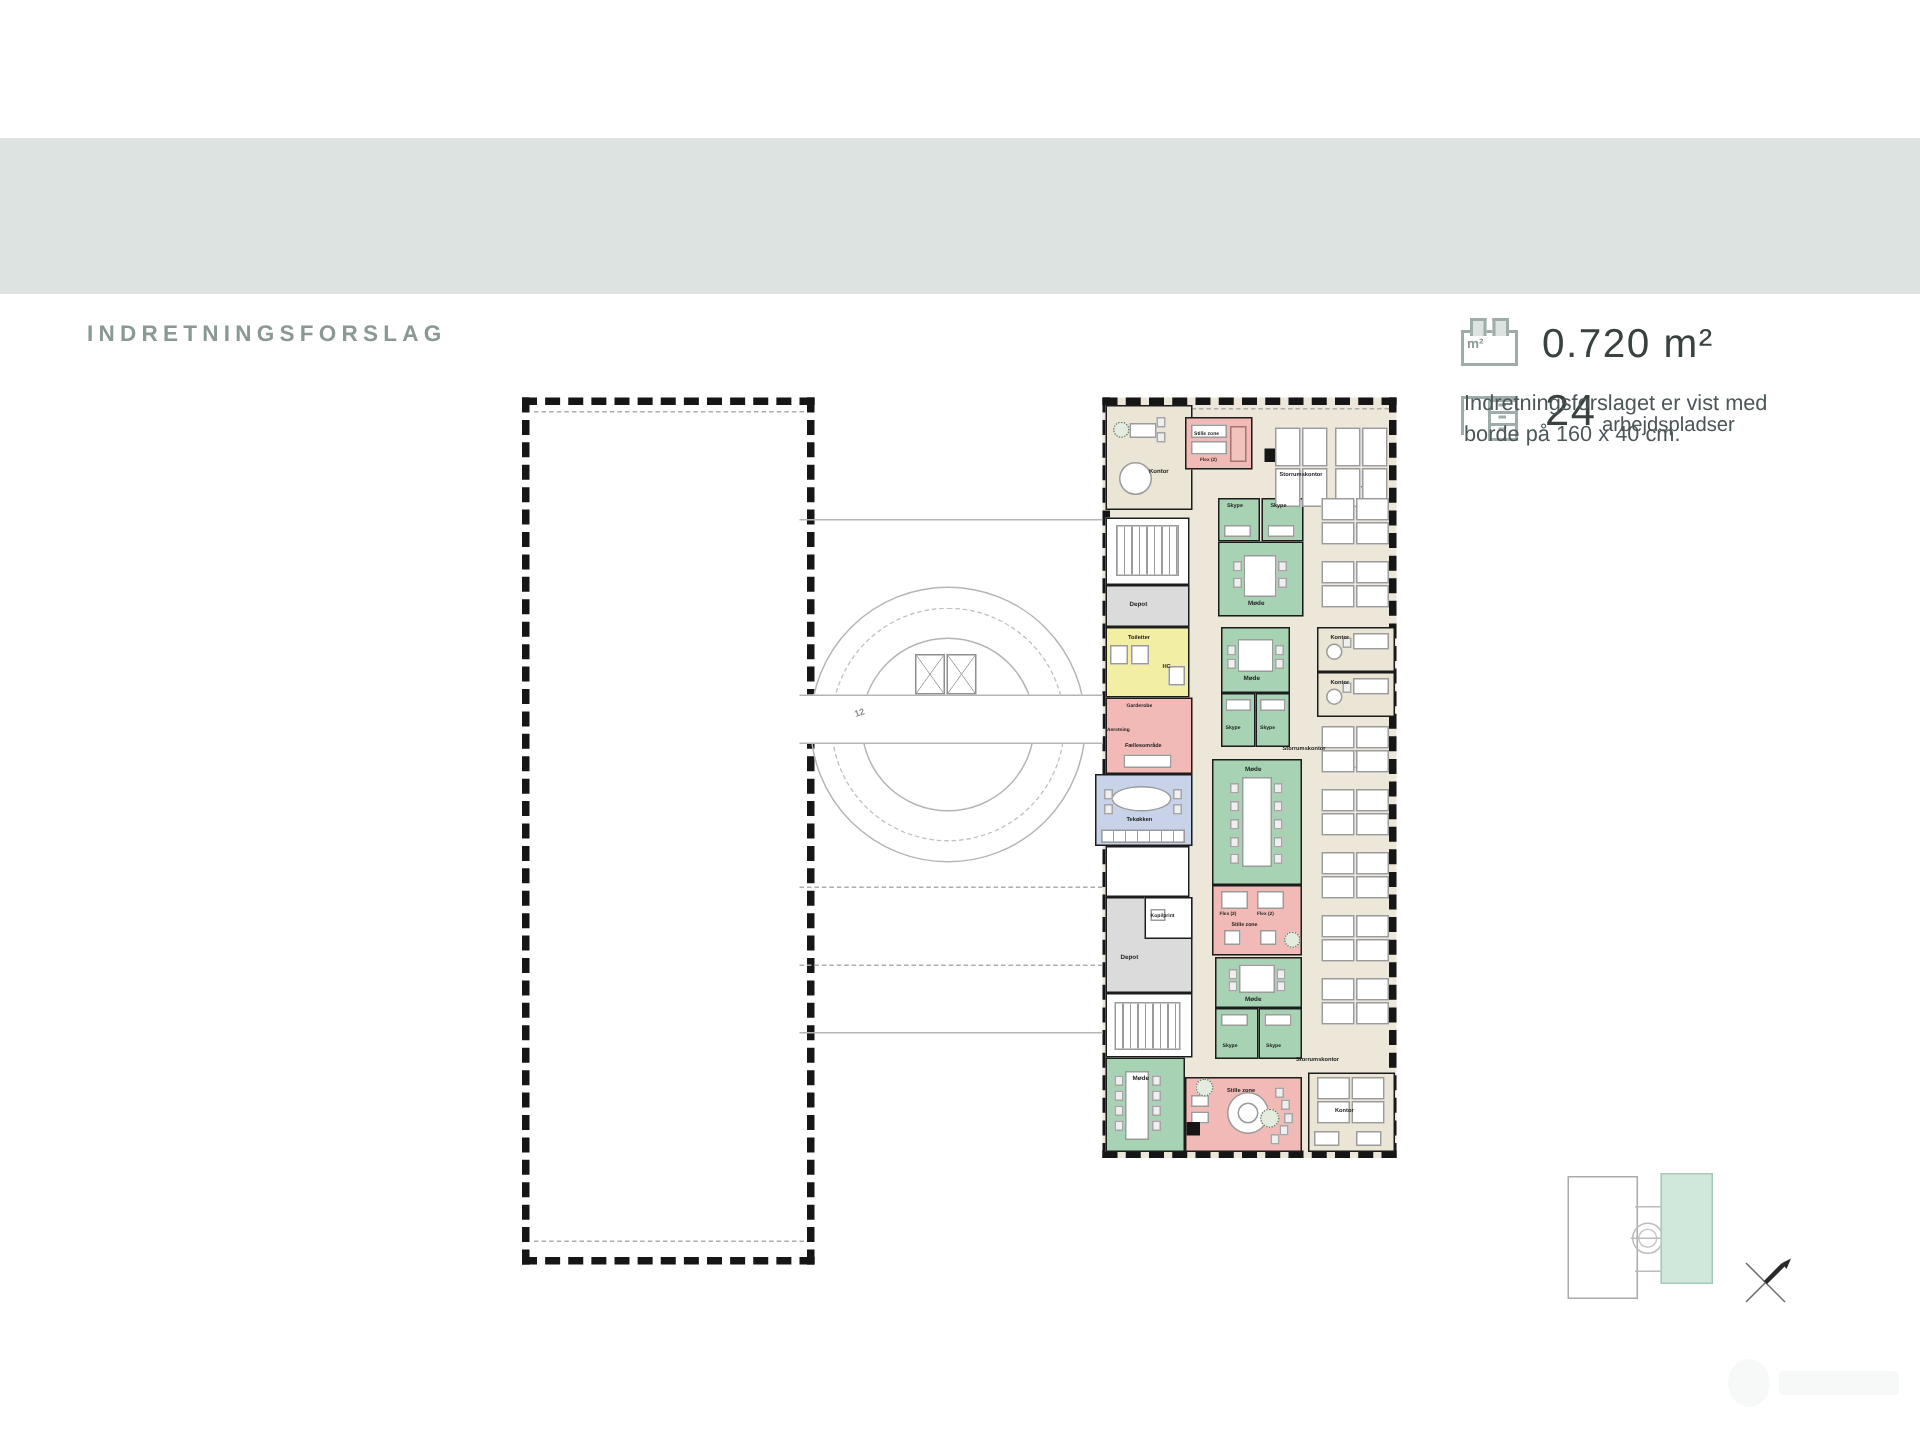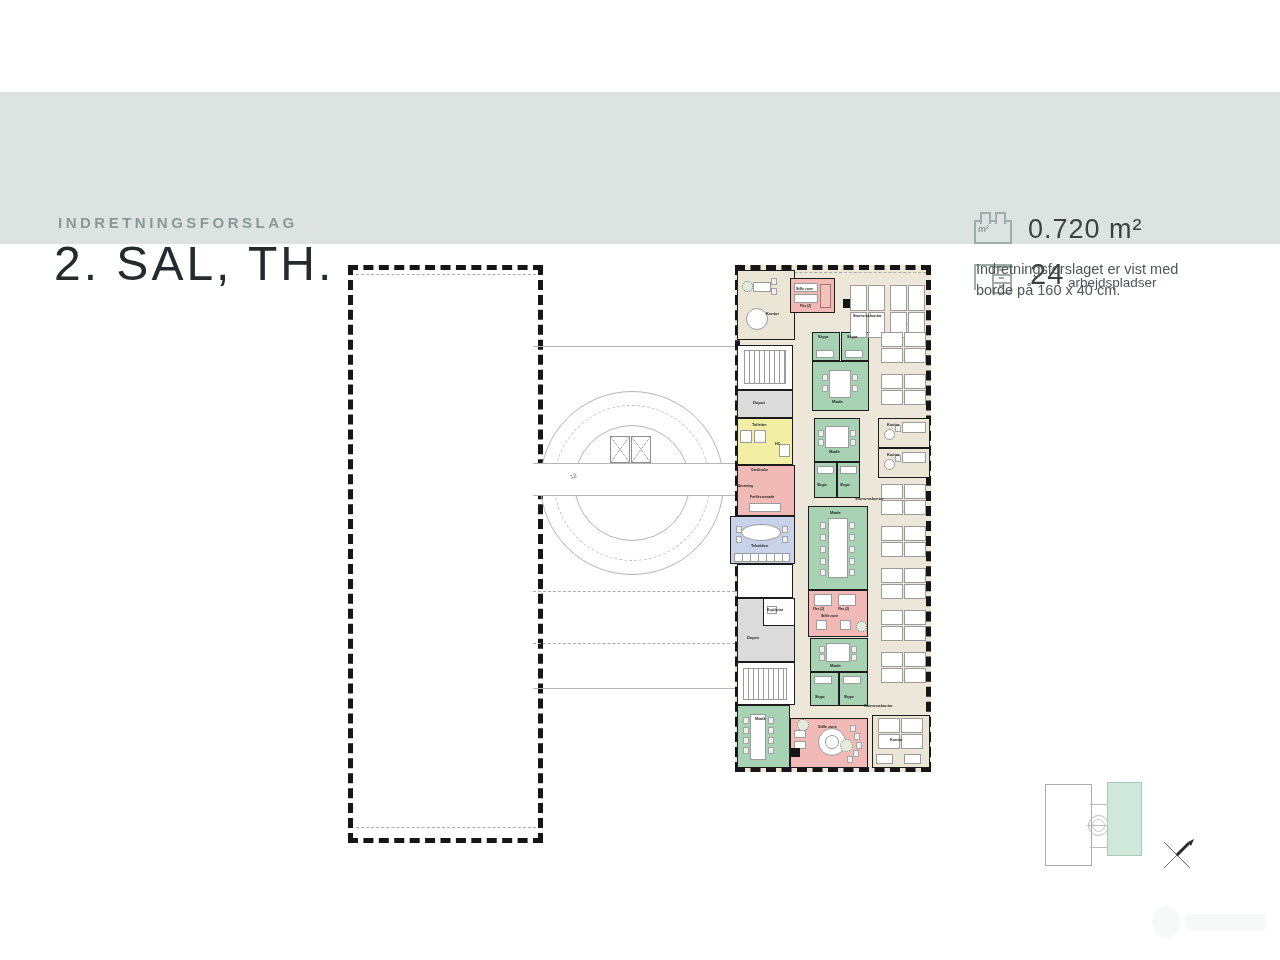--- a/index.html
+++ b/index.html
@@ -1,20 +1,20 @@
 <!DOCTYPE html>
 <html><head>
 <meta charset="utf-8">
 <style>
   html,body{margin:0;padding:0;}
   body{width:1280px;height:960px;position:relative;background:#ffffff;
        font-family:"Liberation Sans", sans-serif;overflow:hidden;}
 
   
-  #header-band{position:absolute;left:0;top:92px;width:1280px;height:152px;background:#dce3e1;}
+  #header-band{position:absolute;left:0;top:92px;width:1280px;height:104px;background:#dce3e1;}
   #eyebrow{position:absolute;left:58px;top:122px;font-size:15px;font-weight:700;
            letter-spacing:3.5px;color:#8a9995;}
   #page-title{position:absolute;left:54px;top:144px;font-size:48px;font-weight:300;
            letter-spacing:3px;color:#242b2d;}
 
   
   .stat-value{position:absolute;font-weight:400;color:#39423f;}
   #stat-area-value{left:1028px;top:122px;font-size:27px;letter-spacing:1px;}
   #stat-wp-value{left:1030px;top:166px;font-size:29px;letter-spacing:1px;}
   #stat-wp-suffix{position:absolute;left:1068px;top:183px;font-size:13.5px;color:#4a5456;}
@@ -60,21 +60,20 @@
 
   .wm{position:absolute;background:#f7f9f8;}
   #wm-1{left:1152px;top:906px;width:28px;height:32px;border-radius:50% 50% 50% 50%;}
   #wm-2{left:1186px;top:914px;width:80px;height:16px;border-radius:3px;}
 </style>
 </head>
 <body>
 
 <div id="header-band" style="background: rgb(220, 227, 225);">
   <div id="eyebrow">INDRETNINGSFORSLAG</div>
-  <div id="page-title">2. SAL, TH.</div>
 
   <div id="area-icon">
     <div class="ai-box"></div>
     <div class="ai-n1"></div>
     <div class="ai-n2"></div>
     <div class="ai-m2">m²</div>
   </div>
   <div id="stat-area-value" class="stat-value">0.720 m²</div>
 
   <div id="desk-icon">

